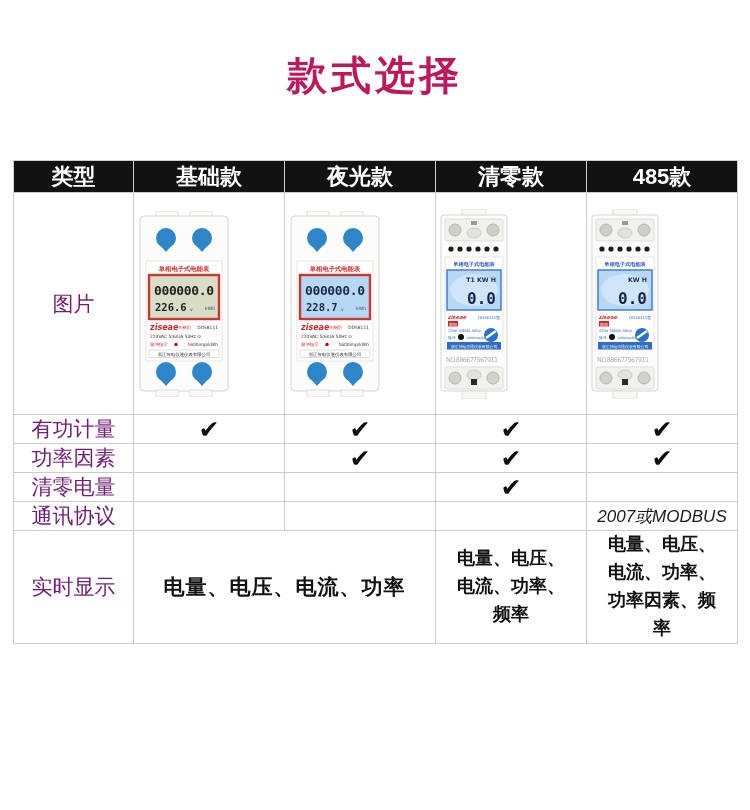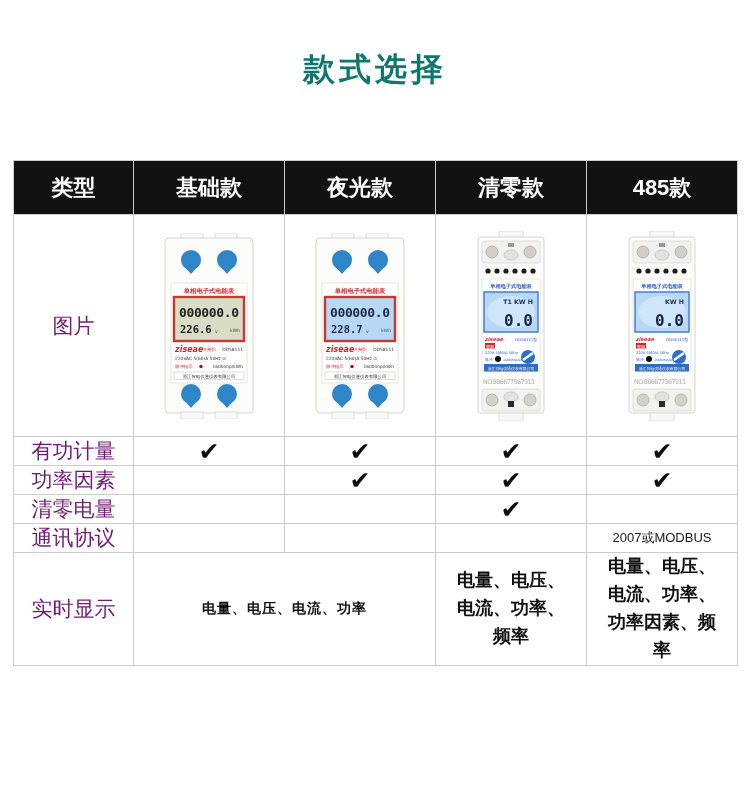--- a/index.html
+++ b/index.html
@@ -4,44 +4,44 @@
 <style>
   * { margin:0; padding:0; box-sizing:border-box; }
   html,body { background:#ffffff; }
   body {
     width:750px; height:810px; position:relative;
     font-family:"Liberation Sans","DejaVu Sans",sans-serif;
     color:#111;
   }
   .page-title {
     position:absolute; top:48px; left:0; width:750px;
-    text-align:center; font-size:32px; font-weight:bold; color:#0f766e;
+    text-align:center; font-size:40px; font-weight:bold; color:#be185d;
     letter-spacing:4px;
   }
   table.compare {
     position:absolute; top:160px; left:13px;
     width:724px; border-collapse:collapse; table-layout:fixed;
   }
   col.c0 { width:120px; }
   col.c1,col.c2,col.c3,col.c4 { width:151px; }
   th, td { border:1px solid #cccccc; text-align:center; vertical-align:middle; }
   thead th {
-    background:#121212; color:#ffffff; height:54px;
+    background:#121212; color:#ffffff; height:32px;
     font-size:22px; font-weight:bold; border-color:#cccccc;
   }
   td.rowlabel { font-size:21px; font-weight:normal; color:#701a75; }
   tr.img-row td { height:222px; }
   tr.feat td { height:24px; }
   td.check { font-size:25px; font-weight:bold; color:#0d0d0d; line-height:1; }
-  td.proto { font-size:13px; color:#1a1a1a; }
+  td.proto { font-size:17px; color:#1a1a1a;font-style:italic; }
   tr.realtime td { height:106px; }
-  td.rt-wide { font-size:14px; font-weight:bold; letter-spacing:1px; }
+  td.rt-wide { font-size:21px; font-weight:bold; letter-spacing:1px; }
   td.rt-narrow { font-size:18px; font-weight:bold; line-height:1.55; padding:0 14px; }
   td.metercell { vertical-align:middle; }
-  .meter-wrap { display:flex; justify-content:center; align-items:center; height:100%; }
+  .meter-wrap { display:flex; align-items:center; height:100%; }
   svg text { font-family:"DejaVu Sans",sans-serif; }
   svg text.mono { font-family:"DejaVu Sans Mono",monospace; }
 </style>
 </head>
 <body>
 
 <div class="page-title">款式选择</div>
 
 <table class="compare">
   <colgroup>

